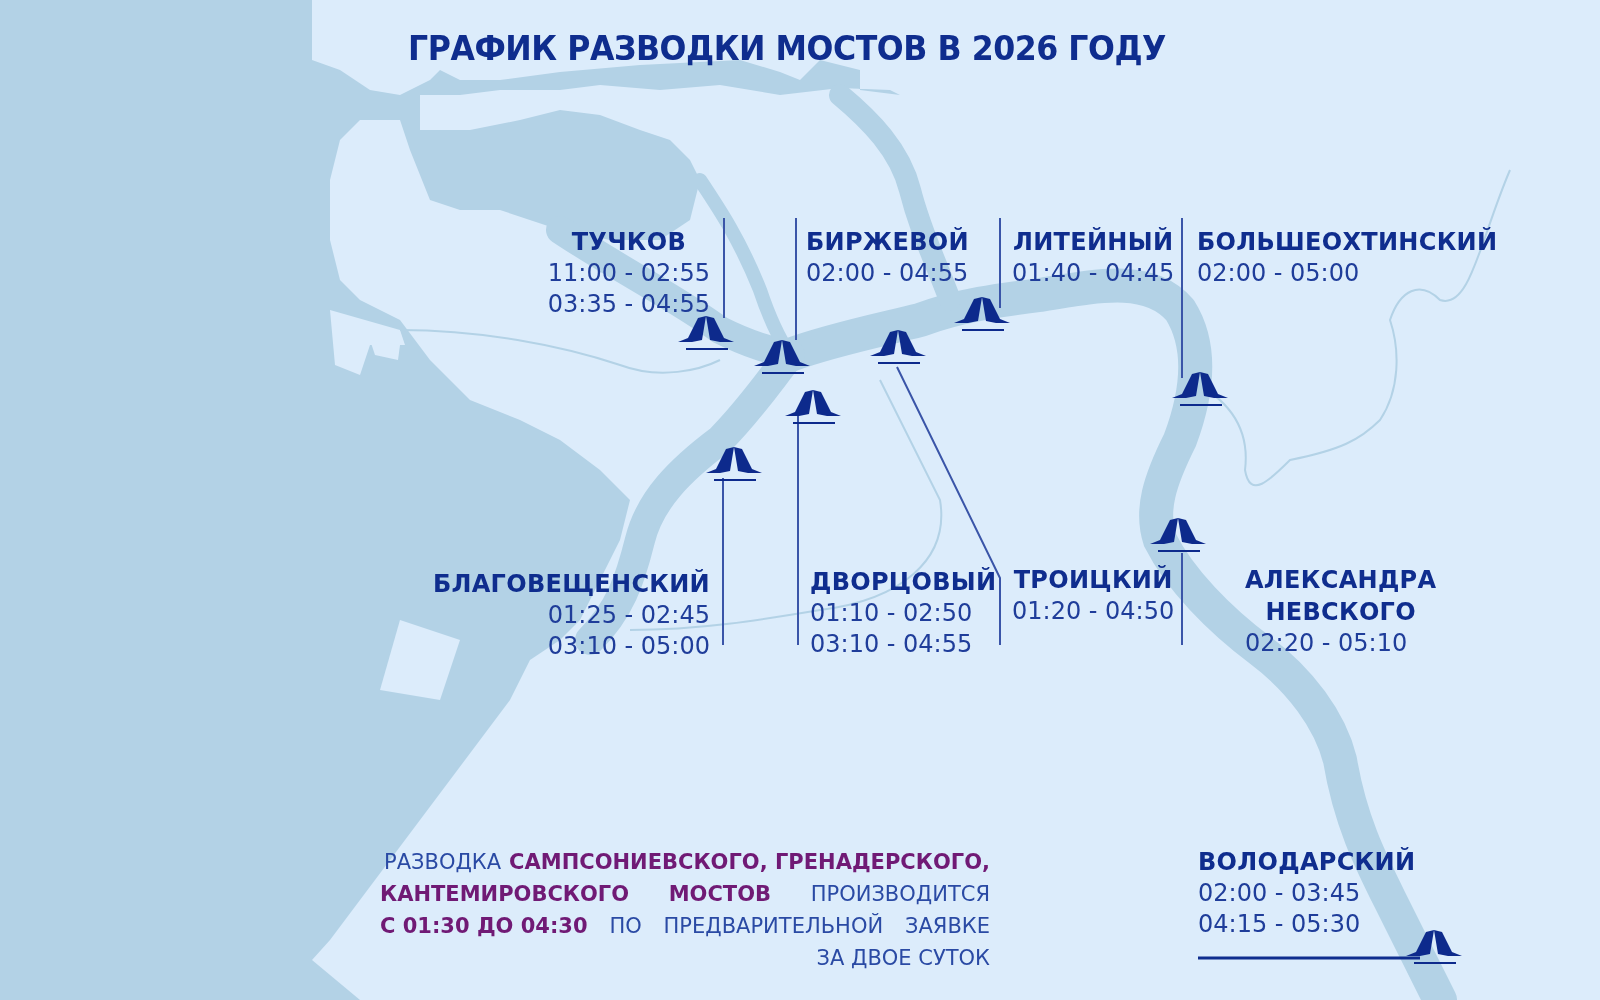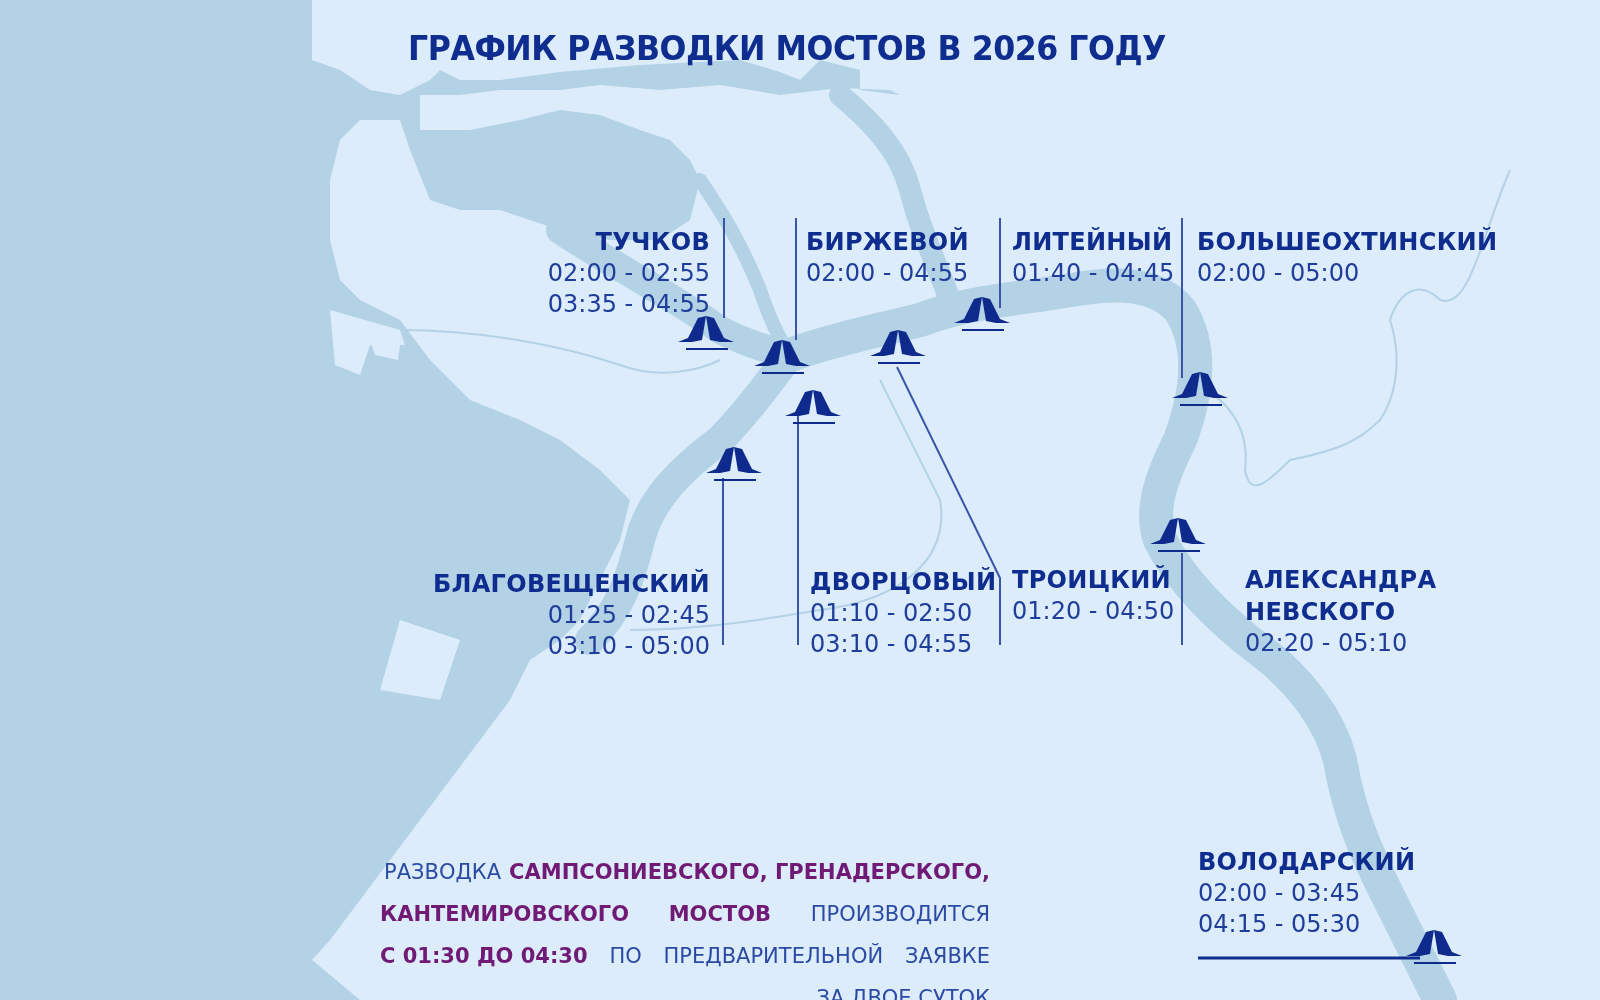--- a/index.html
+++ b/index.html
@@ -11,28 +11,28 @@
     }
     .left-panel { position: absolute; left: 0; top: 0; width: 312px; height: 1000px; background: #b3d2e6; }
     svg.map { position: absolute; left: 0; top: 0; width: 1600px; height: 1000px; }
     .title {
       position: absolute; left: 408px; top: 28px;
       font-family: "DejaVu Sans", sans-serif; font-weight: bold;
       font-size: 34px; letter-spacing: -0.5px; color: #0f2d8e; white-space: nowrap;
       transform: scaleX(0.93); transform-origin: left top;
     }
     .bridge-label { position: absolute; white-space: nowrap; }
-    .bridge-label .name { font-weight: bold; font-size: 24px; line-height: 32px; color: #0f2d8e; letter-spacing: 0.3px; }
+    .bridge-label .name { font-weight: bold; font-size: 24px; line-height: 32px; color: #0f2d8e; letter-spacing: 0.3px; text-align: center; }
     .bridge-label .time { font-size: 24px; line-height: 31px; color: #1f3d9a; }
     .right { text-align: right; }
     .note {
       position: absolute; left: 380px; top: 846px; width: 610px;
       font-size: 21px; line-height: 32px; color: #2a4aa4; text-align: justify;
     }
-    .note .line { display: flex; justify-content: space-between; white-space: nowrap; margin-top: 10px; }
+    .note .line { display: flex; justify-content: space-between; white-space: nowrap; }
     .note .line.last { justify-content: flex-end; }
     .note b { color: #701a75; }
   </style>
 </head>
 <body>
 
 <div class="left-panel"></div>
 
 <svg class="map" viewBox="0 0 1600 1000">
   <g fill="#b3d2e6">
@@ -124,21 +124,21 @@
         <path d="M56 28 L46 24 L36 4 L28 2 L32 26 L42 28 Z"></path>
         <rect x="8" y="34" width="42" height="2"></rect>
       </g>
   </g>
 </svg>
 
 <div class="title">ГРАФИК РАЗВОДКИ МОСТОВ В 2026 ГОДУ</div>
 
 <div class="bridge-label right" style="right:890px; top:226px;">
   <div class="name">ТУЧКОВ</div>
-  <div class="time">02:00 - 02:55</div>
+  <div class="time">11:00 - 02:55</div>
   <div class="time">03:35 - 04:55</div>
 </div>
 
 <div class="bridge-label" style="left:806px; top:226px;">
   <div class="name">БИРЖЕВОЙ</div>
   <div class="time">02:00 - 04:55</div>
 </div>
 
 <div class="bridge-label" style="left:1012px; top:226px;">
   <div class="name">ЛИТЕЙНЫЙ</div>

